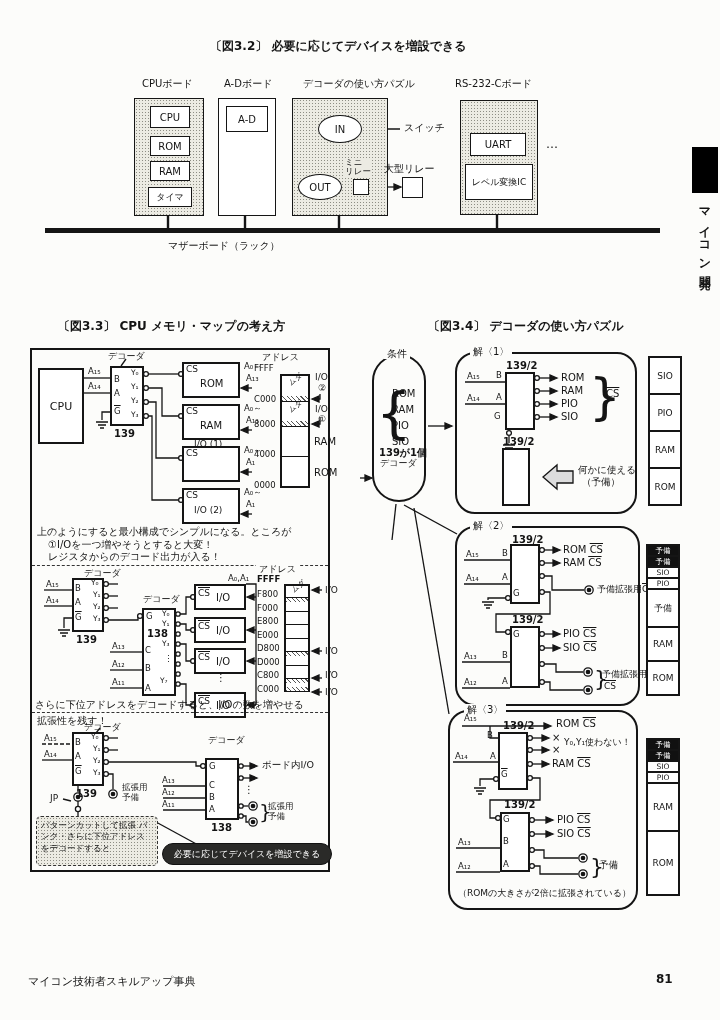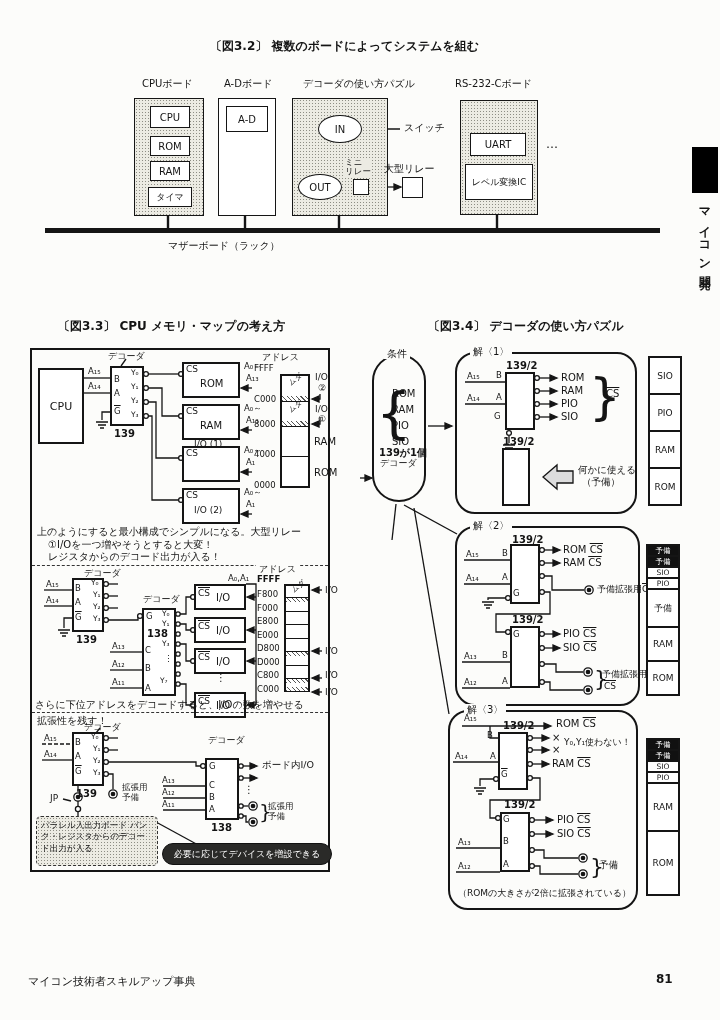--- a/index.html
+++ b/index.html
@@ -265,21 +265,21 @@
       <path d="M553 834l-7 -3v6z" fill="#151515"></path>
     <path d="M535 850H544V858H578"></path>
     <circle cx="583" cy="858" r="4.2" fill="#fff"></circle>
       <circle cx="583" cy="858" r="1.7" fill="#151515"></circle>
     <path d="M535 866H540V874H578"></path>
     <circle cx="583" cy="874" r="4.2" fill="#fff"></circle>
       <circle cx="583" cy="874" r="1.7" fill="#151515"></circle>
   </g>
 </svg>
 
-<span class="t f12 b" style="left:210px;top:40px">〔図3.2〕 複数のボードによってシステムを組む</span>
+<span class="t f12 b" style="left:210px;top:40px">〔図3.2〕 必要に応じてデバイスを増設できる</span>
 <span class="t f10" style="left:142px;top:78px">CPUボード</span>
 <span class="t f10" style="left:224px;top:78px">A-Dボード</span>
 <span class="t f10" style="left:303px;top:78px">デコーダの使い方パズル</span>
 <span class="t f10" style="left:455px;top:78px">RS-232-Cボード</span>
 
 <div class="bx1 stip" style="left:134px;top:98px;width:70px;height:118px"></div>
 <div class="bx1 ctr f10" style="left:150px;top:106px;width:40px;height:22px">CPU</div>
 <div class="bx1 ctr f10" style="left:150px;top:136px;width:40px;height:20px">ROM</div>
 <div class="bx1 ctr f10" style="left:150px;top:161px;width:40px;height:20px">RAM</div>
 <div class="bx1 ctr f9" style="left:148px;top:187px;width:44px;height:20px">タイマ</div>
@@ -357,21 +357,21 @@
 <div class="a" style="left:282px;top:456px;width:26px;border-top:1.5px solid #151515"></div>
 <span class="t f7 rot" style="left:287px;top:381px">ムダ</span>
 <span class="t f7 rot" style="left:287px;top:408px">ムダ</span>
 <span class="t f9" style="left:315px;top:372px">I/O</span>
 <span class="t f9" style="left:318px;top:383px">②</span>
 <span class="t f9" style="left:315px;top:404px">I/O</span>
 <span class="t f9" style="left:318px;top:414px">①</span>
 <span class="t f10" style="left:314px;top:436px">RAM</span>
 <span class="t f10" style="left:314px;top:467px">ROM</span>
 
-<span class="t f10" style="left:37px;top:526px">上のようにすると最小構成でシンプルになる。大型リレー</span>
+<span class="t f10" style="left:37px;top:526px">上のようにすると最小構成でシンプルになる。ところが</span>
 <span class="t f10" style="left:48px;top:539px">①I/Oを一つ増やそうとすると大変！</span>
 <span class="t f10" style="left:48px;top:551px">レジスタからのデコード出力が入る！</span>
 <div class="dash" style="left:32px;top:565px;width:296px"></div>
 
 <span class="t f9" style="left:84px;top:568px">デコーダ</span>
 <div class="bx" style="left:72px;top:578px;width:32px;height:54px"></div>
 <span class="t f8" style="left:75px;top:584px">B</span>
 <span class="t f8" style="left:75px;top:598px">A</span>
 <span class="t f8 ovl" style="left:75px;top:613px">G</span>
 <span class="t f7" style="left:91px;top:579px">Y₀</span>
@@ -470,21 +470,21 @@
 <span class="t f8" style="left:162px;top:776px">A₁₃</span>
 <span class="t f8" style="left:162px;top:788px">A₁₂</span>
 <span class="t f8" style="left:162px;top:800px">A₁₁</span>
 <span class="t f10 b" style="left:211px;top:822px">138</span>
 <span class="t f95" style="left:262px;top:760px">ボード内I/O</span>
 <span class="t f10" style="left:244px;top:784px">⋮</span>
 <span class="brace" style="left:259px;top:800px;font-size:20px">}</span>
 <span class="t f8" style="left:268px;top:802px">拡張用</span>
 <span class="t f8" style="left:268px;top:812px">予備</span>
 
-<div class="note stip f8" style="left:36px;top:816px;width:122px;height:50px">パラレル入出力ボード バンク・レジスタからのデコード出力が入る</div>
+<div class="note stip f8" style="left:36px;top:816px;width:122px;height:50px">パターンカットして拡張 バンク・さらに下位アドレスをデコードすると</div>
 <div class="oval f9" style="left:162px;top:843px;width:170px;height:22px">必要に応じてデバイスを増設できる</div>
 
 <span class="t f12 b" style="left:428px;top:320px">〔図3.4〕 デコーダの使い方パズル</span>
 
 <div class="a" style="left:372px;top:354px;width:54px;height:148px;border:2px solid #151515;border-radius:27px;background:#fcfcfa"></div>
 <span class="t f10 pat" style="left:384px;top:348px">条件</span>
 <span class="brace" style="left:376px;top:380px;font-size:56px">{</span>
 <span class="t f10" style="left:392px;top:388px">ROM</span>
 <span class="t f10" style="left:392px;top:404px">RAM</span>
 <span class="t f10" style="left:392px;top:420px">PIO</span>

